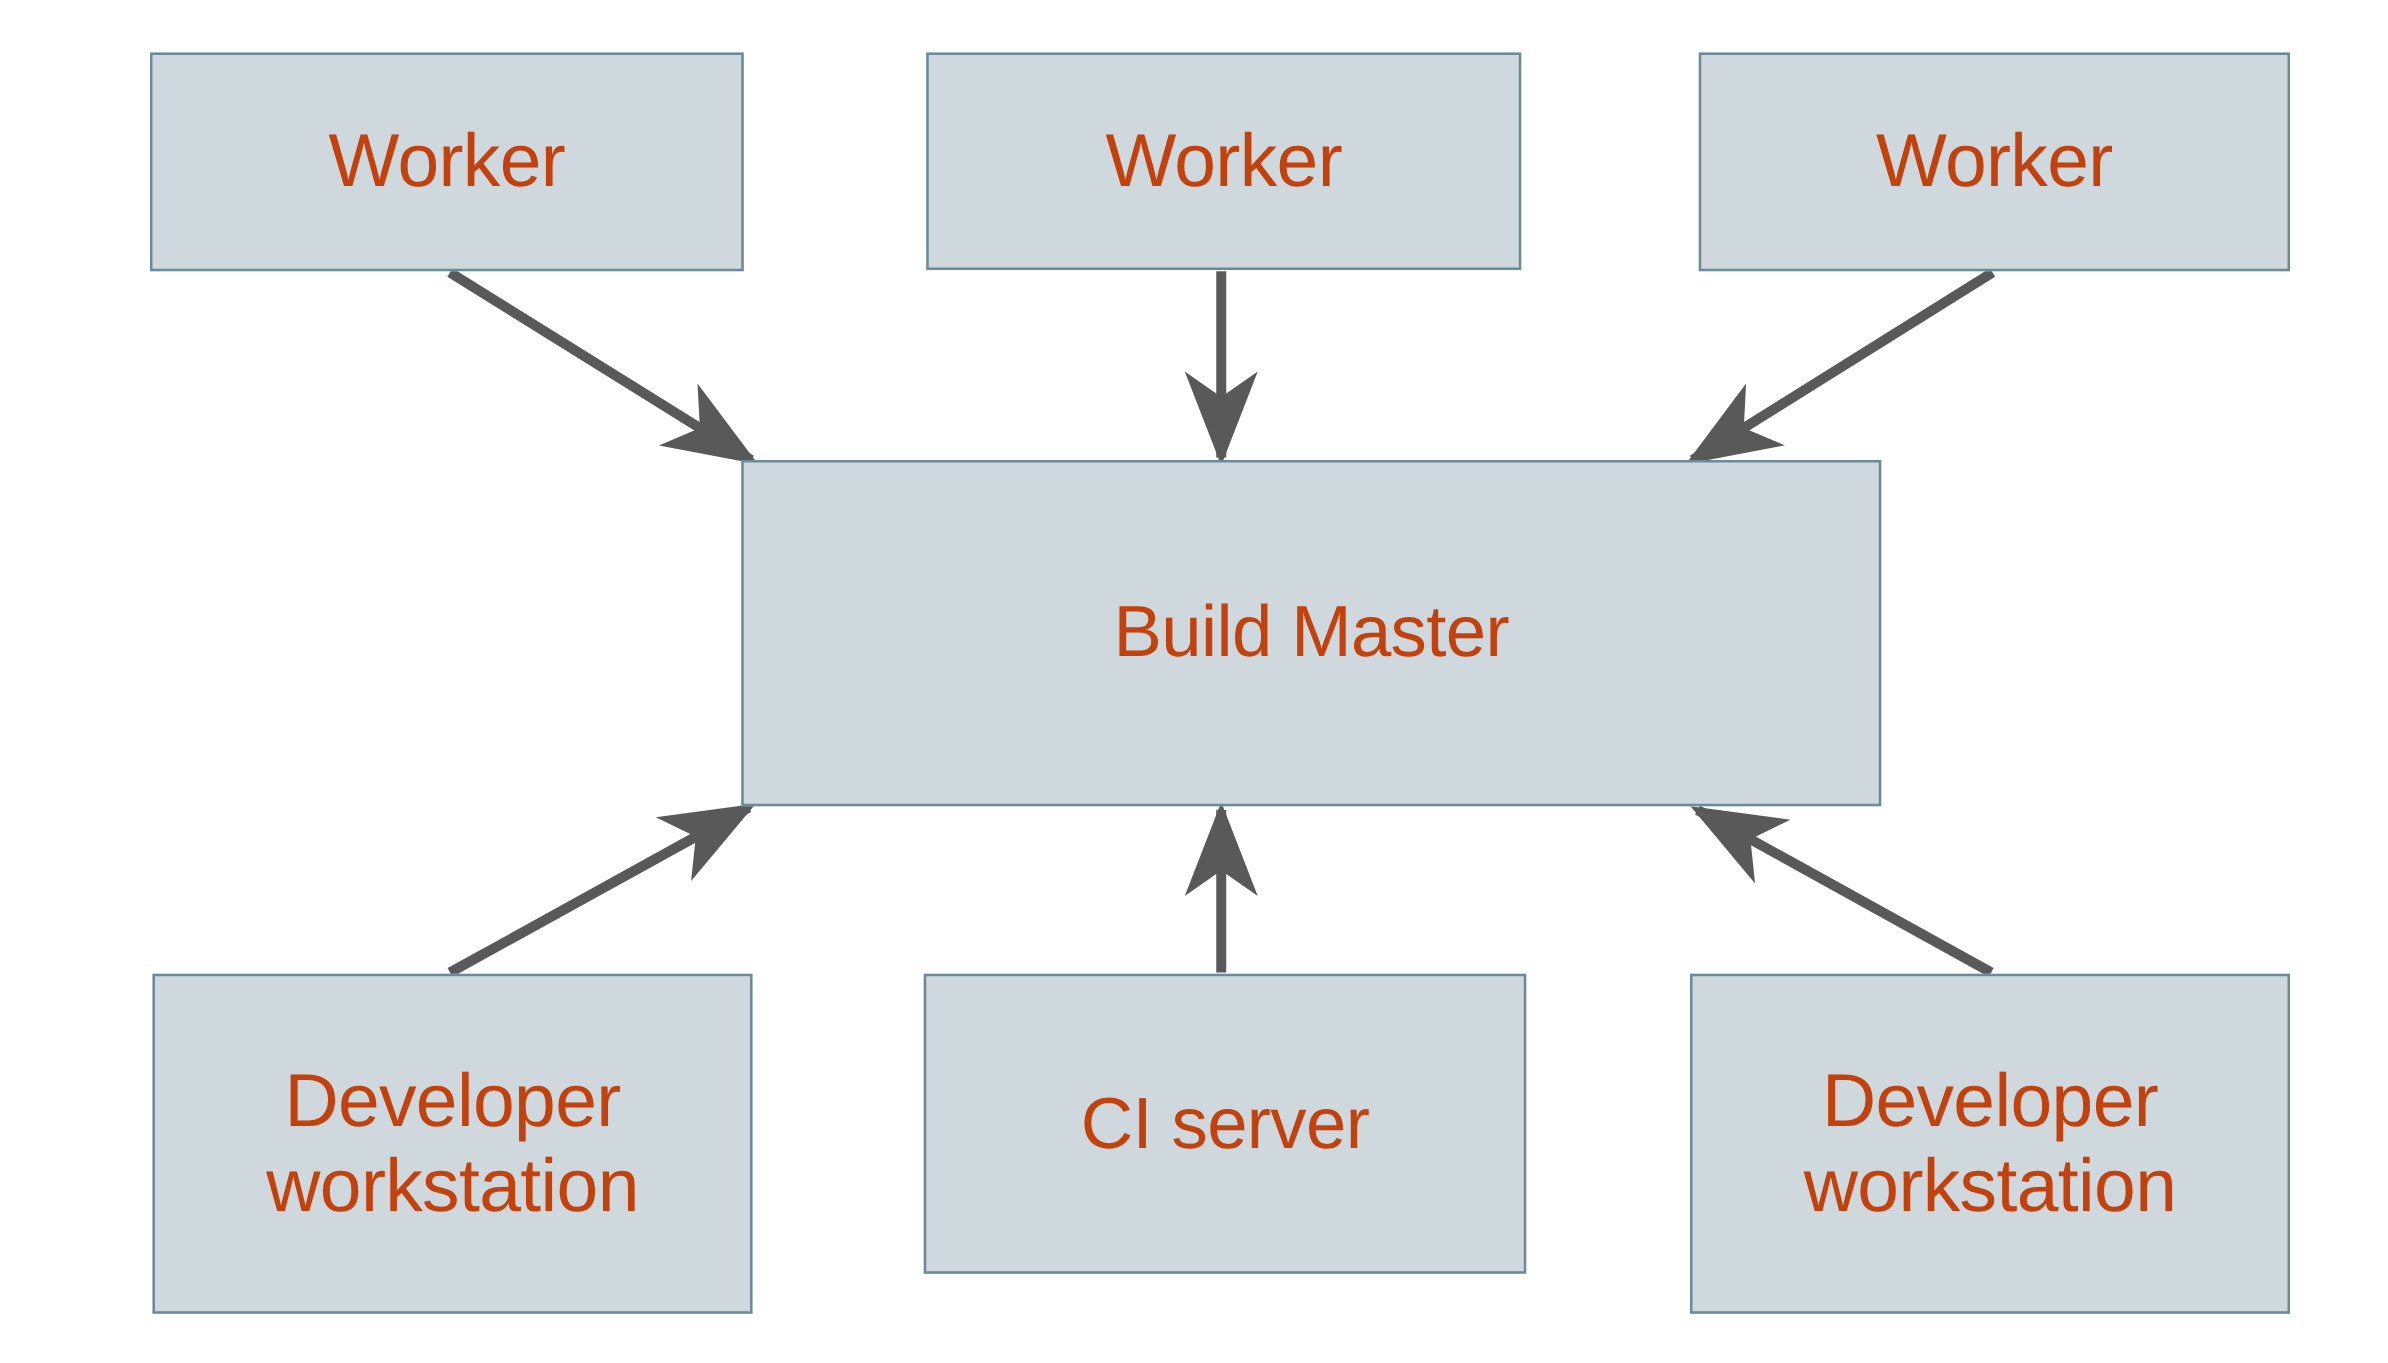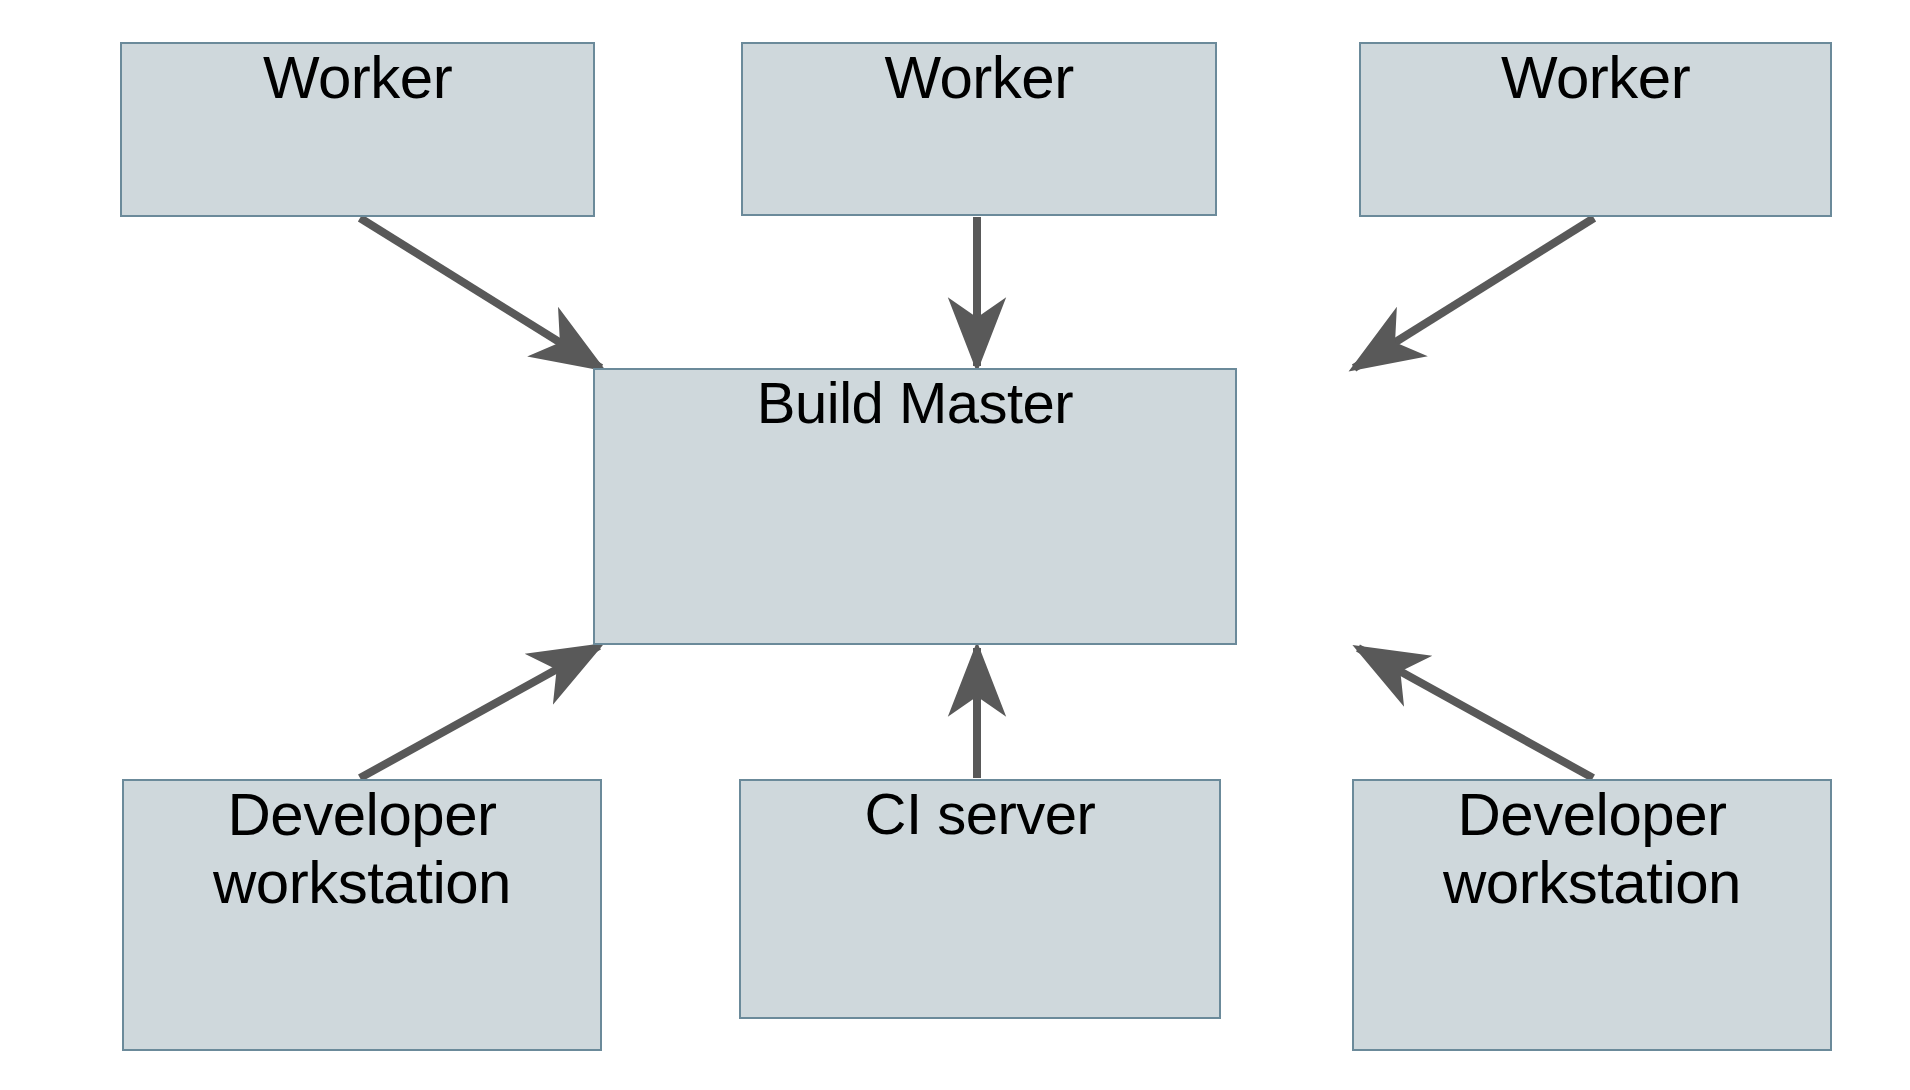--- a/index.html
+++ b/index.html
@@ -25,39 +25,40 @@
     width: 1910px;
     height: 1090px;
     pointer-events: none;
   }
   .node {
     position: absolute;
     box-sizing: border-box;
     background: #cfd8dc;
     border: 2px solid #6b8a9a;
     display: flex;
+    align-items: center;
     justify-content: center;
     text-align: center;
-    color: #000000;
+    color: #c2410c;
     line-height: 1.14;
     white-space: pre-line;
     font-weight: 400;
     letter-spacing: -0.5px;
   }
   .node-label {
     display: block;
     width: 100%;
     padding: 0 8px;
     box-sizing: border-box;
   }
   
   #node-worker-1   { left: 120px; top: 42px;  width: 475px; height: 175px; font-size: 60px; }
   #node-worker-2   { left: 741px; top: 42px;  width: 476px; height: 174px; font-size: 60px; }
   #node-worker-3   { left: 1359px;top: 42px;  width: 473px; height: 175px; font-size: 60px; }
-  #node-build-master { left: 593px; top: 368px; width: 644px; height: 277px; font-size: 58px; }
+  #node-build-master { left: 593px; top: 368px; width: 912px; height: 277px; font-size: 58px; }
   #node-dev-workstation-left  { left: 122px;  top: 779px; width: 480px; height: 272px; font-size: 60px; }
   #node-ci-server             { left: 739px;  top: 779px; width: 482px; height: 240px; font-size: 58px; }
   #node-dev-workstation-right { left: 1352px; top: 779px; width: 480px; height: 272px; font-size: 60px; }
 </style>
 </head>
 <body>
 
 <div id="canvas">
 
   <svg id="edges" viewBox="0 0 1910 1090" width="1910" height="1090" xmlns="http://www.w3.org/2000/svg">

